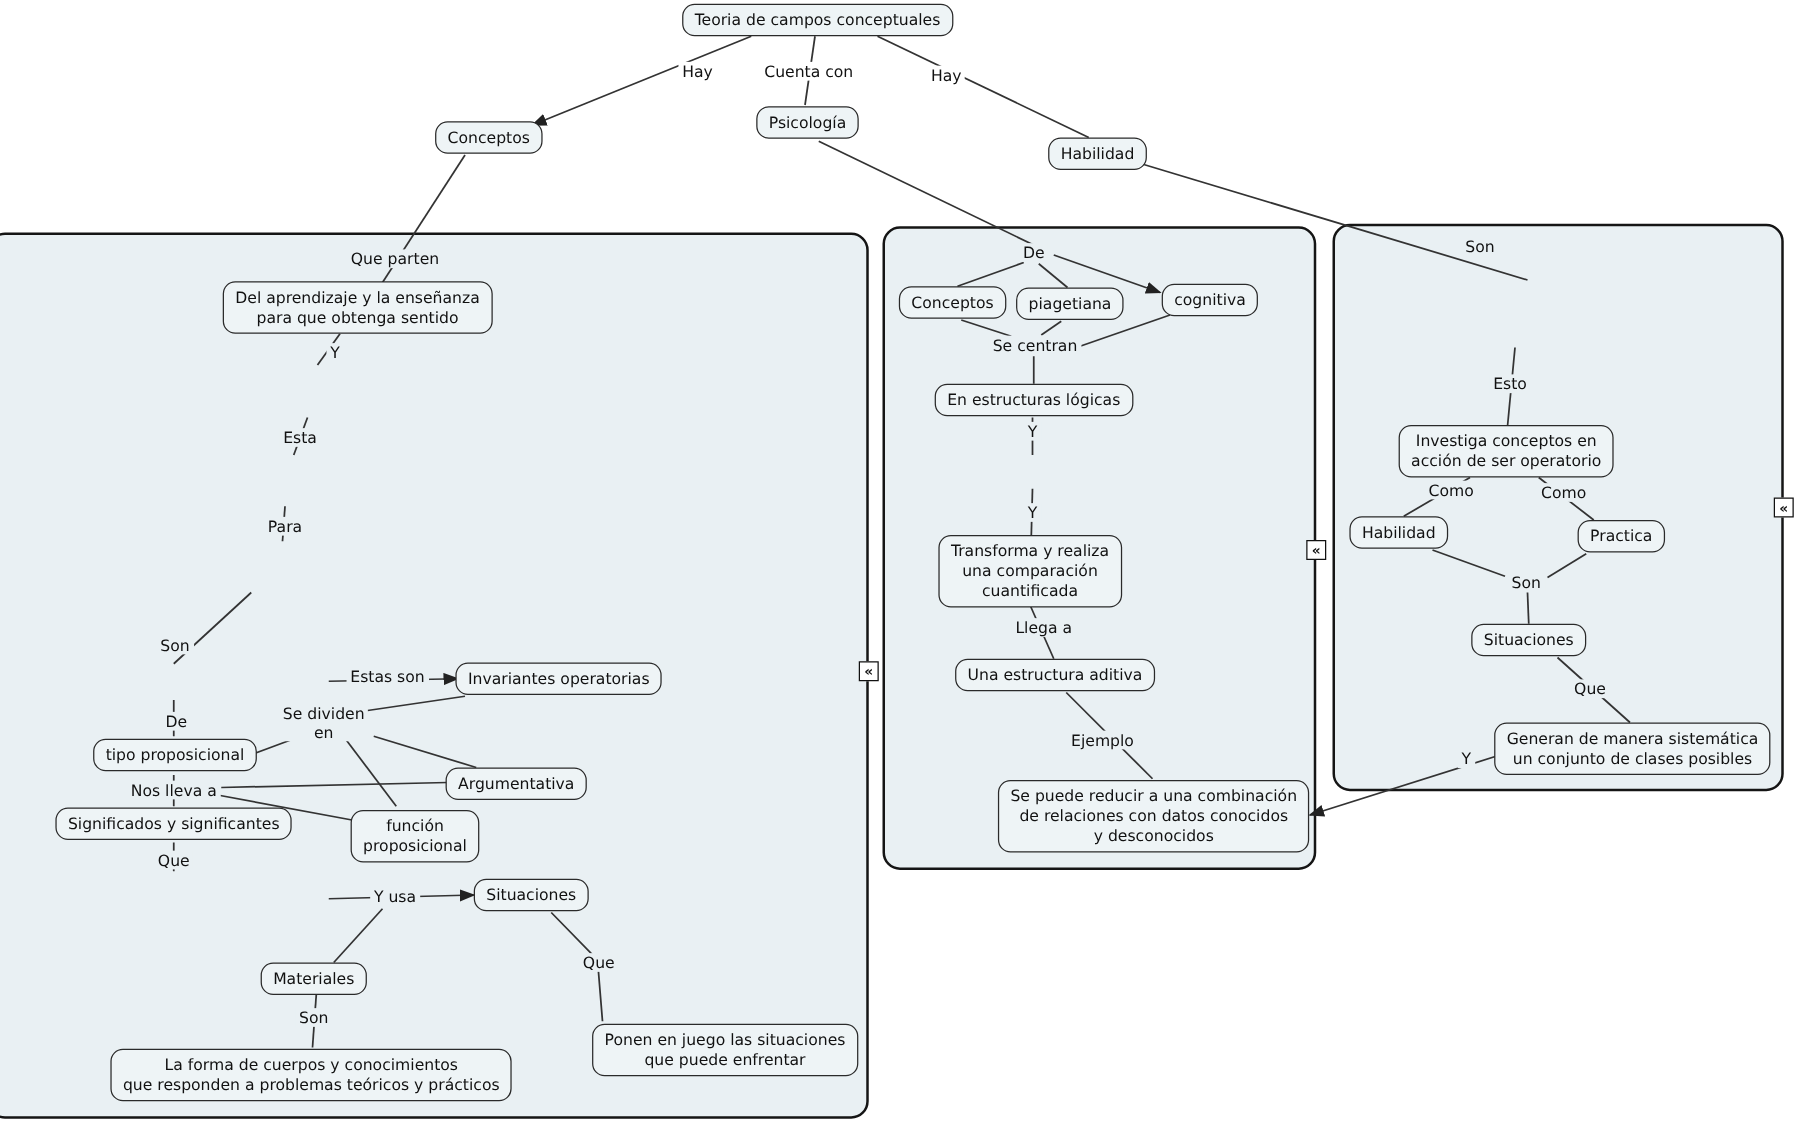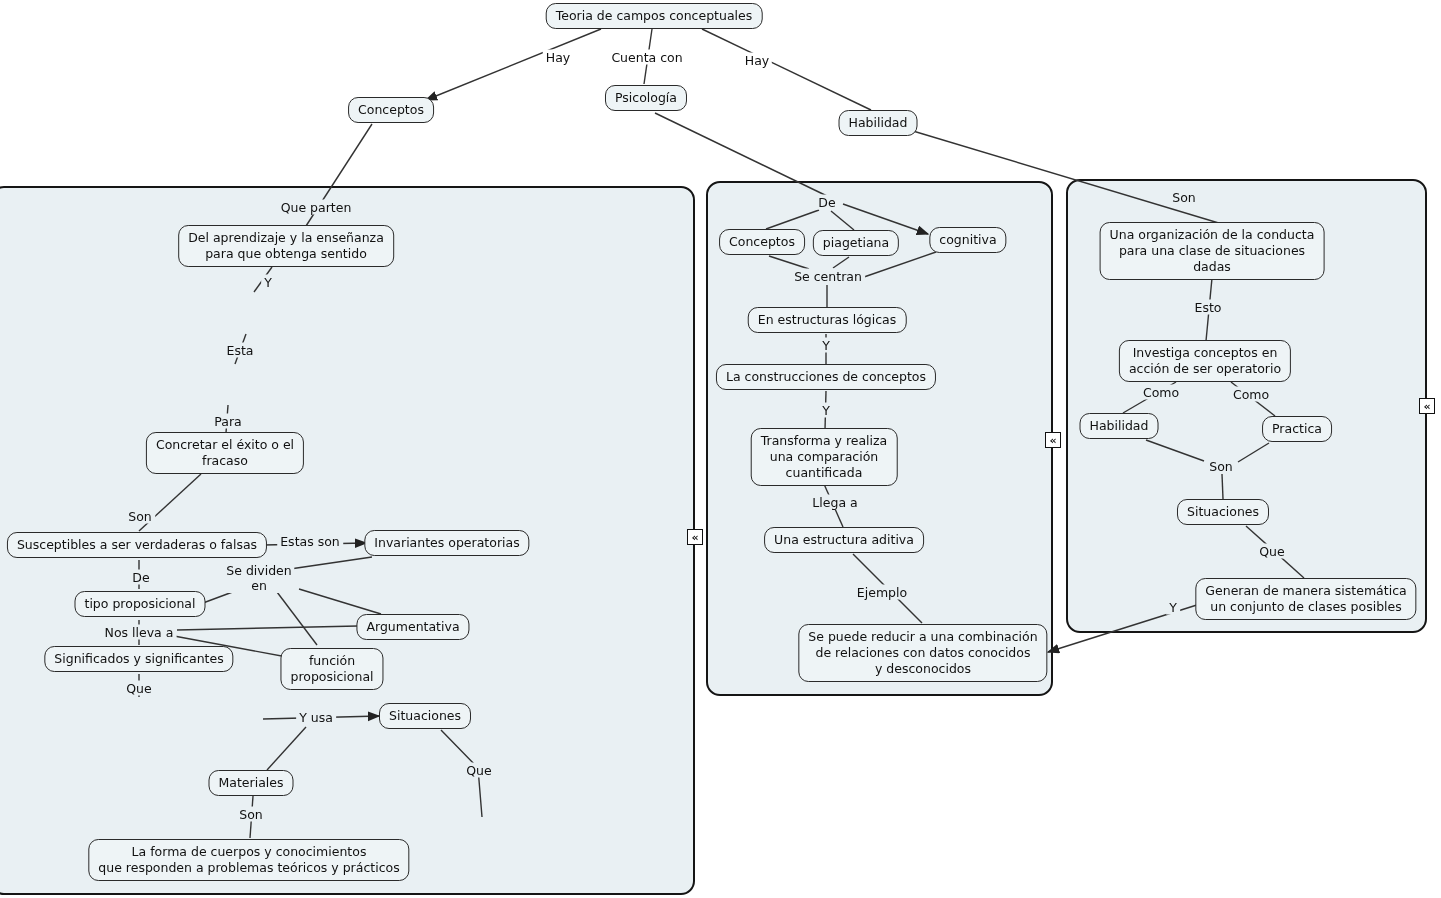--- a/index.html
+++ b/index.html
@@ -114,48 +114,43 @@
   <div class="lb on-panel" style="left:1221px;top:466px">Son</div>
   <div class="lb on-panel" style="left:1272px;top:551px">Que</div>
   <div class="lb on-panel" style="left:1173px;top:607px">Y</div>
 
   <div class="nd" style="left:654px;top:16px">Teoria de campos conceptuales</div>
   <div class="nd" style="left:391px;top:110px">Conceptos</div>
   <div class="nd" style="left:646px;top:98px">Psicología</div>
   <div class="nd" style="left:878px;top:123px">Habilidad</div>
   <div class="nd" style="left:286px;top:246px">Del aprendizaje y la enseñanza
 para que obtenga sentido</div>
-  <div class="nd" style="left:225px;top:453px">Concretar el éxito o el
-fracaso</div>
-  <div class="nd" style="left:137px;top:545px">Susceptibles a ser verdaderas o falsas</div>
   <div class="nd" style="left:447px;top:543px">Invariantes operatorias</div>
   <div class="nd" style="left:140px;top:604px">tipo proposicional</div>
   <div class="nd" style="left:413px;top:627px">Argumentativa</div>
   <div class="nd" style="left:139px;top:659px">Significados y significantes</div>
   <div class="nd" style="left:332px;top:669px">función
 proposicional</div>
   <div class="nd" style="left:425px;top:716px">Situaciones</div>
   <div class="nd" style="left:251px;top:783px">Materiales</div>
   <div class="nd" style="left:249px;top:860px">La forma de cuerpos y conocimientos
 que responden a problemas teóricos y prácticos</div>
+  <div class="nd" style="left:580px;top:840px">Ponen en juego las situaciones
+que puede enfrentar</div>
   <div class="nd" style="left:762px;top:242px">Conceptos</div>
   <div class="nd" style="left:856px;top:243px">piagetiana</div>
   <div class="nd" style="left:968px;top:240px">cognitiva</div>
   <div class="nd" style="left:827px;top:320px">En estructuras lógicas</div>
-  <div class="nd" style="left:826px;top:377px">La construcciones de conceptos</div>
   <div class="nd" style="left:824px;top:457px">Transforma y realiza
 una comparación
 cuantificada</div>
   <div class="nd" style="left:844px;top:540px">Una estructura aditiva</div>
   <div class="nd" style="left:923px;top:653px">Se puede reducir a una combinación
 de relaciones con datos conocidos
 y desconocidos</div>
-  <div class="nd" style="left:1212px;top:251px">Una organización de la conducta
-para una clase de situaciones
-dadas</div>
   <div class="nd" style="left:1205px;top:361px">Investiga conceptos en
 acción de ser operatorio</div>
   <div class="nd" style="left:1119px;top:426px">Habilidad</div>
   <div class="nd" style="left:1297px;top:429px">Practica</div>
   <div class="nd" style="left:1223px;top:512px">Situaciones</div>
   <div class="nd" style="left:1306px;top:599px">Generan de manera sistemática
 un conjunto de clases posibles</div>
 
   <div class="badge" style="left:687px;top:529px">«</div>
   <div class="badge" style="left:1045px;top:432px">«</div>

